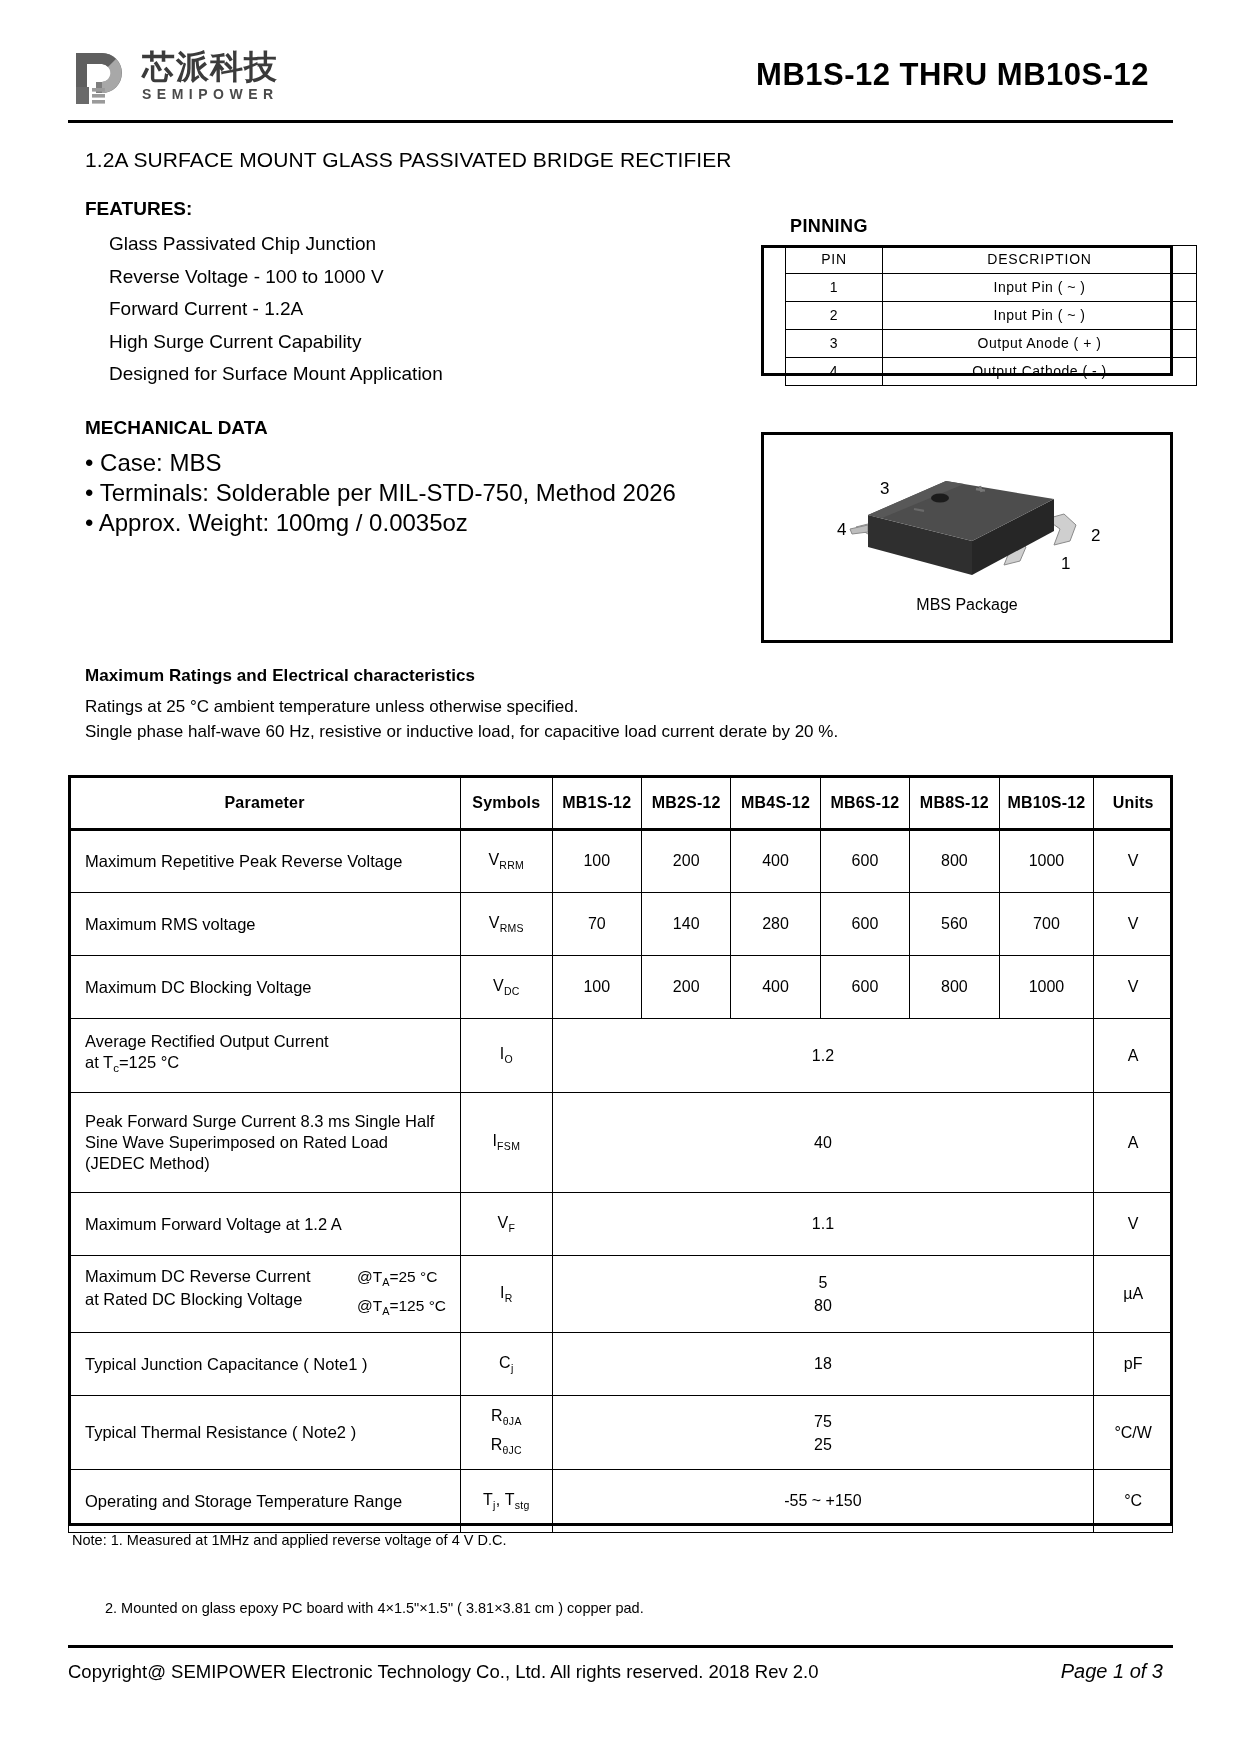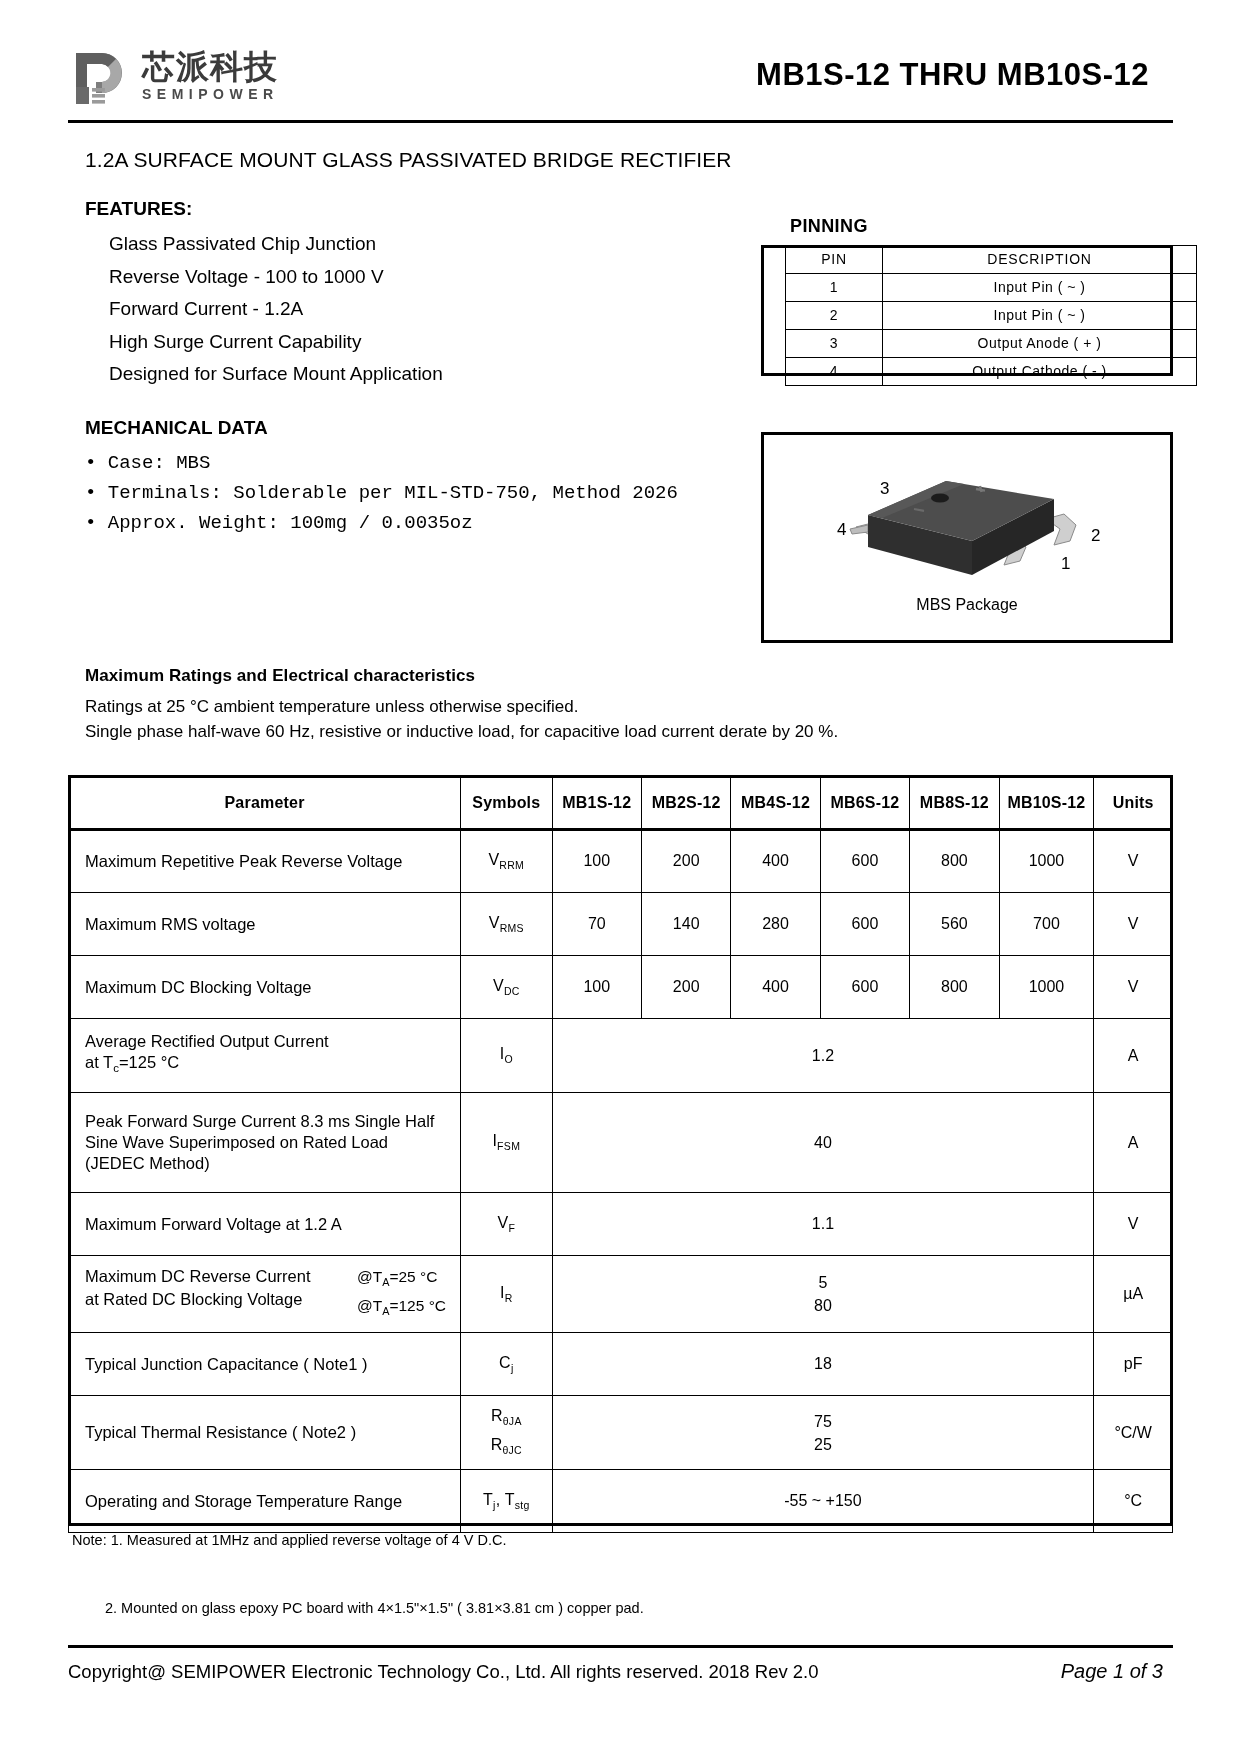--- a/index.html
+++ b/index.html
@@ -110,23 +110,22 @@
     position: absolute;
     left: 85px;
     top: 417px;
     font-size: 19px;
     font-weight: bold;
   }
   .mech-list {
     position: absolute;
     left: 85px;
     top: 448px;
-    font-size: 19px;
+    font-size: 24px;
     line-height: 30px;
-    font-family: Liberation Mono, monospace;
   }
   .mech-list div { white-space: nowrap; }
 
   
   .pinning-head {
     position: absolute;
     left: 790px;
     top: 216px;
     font-size: 18px;
     font-weight: bold;

